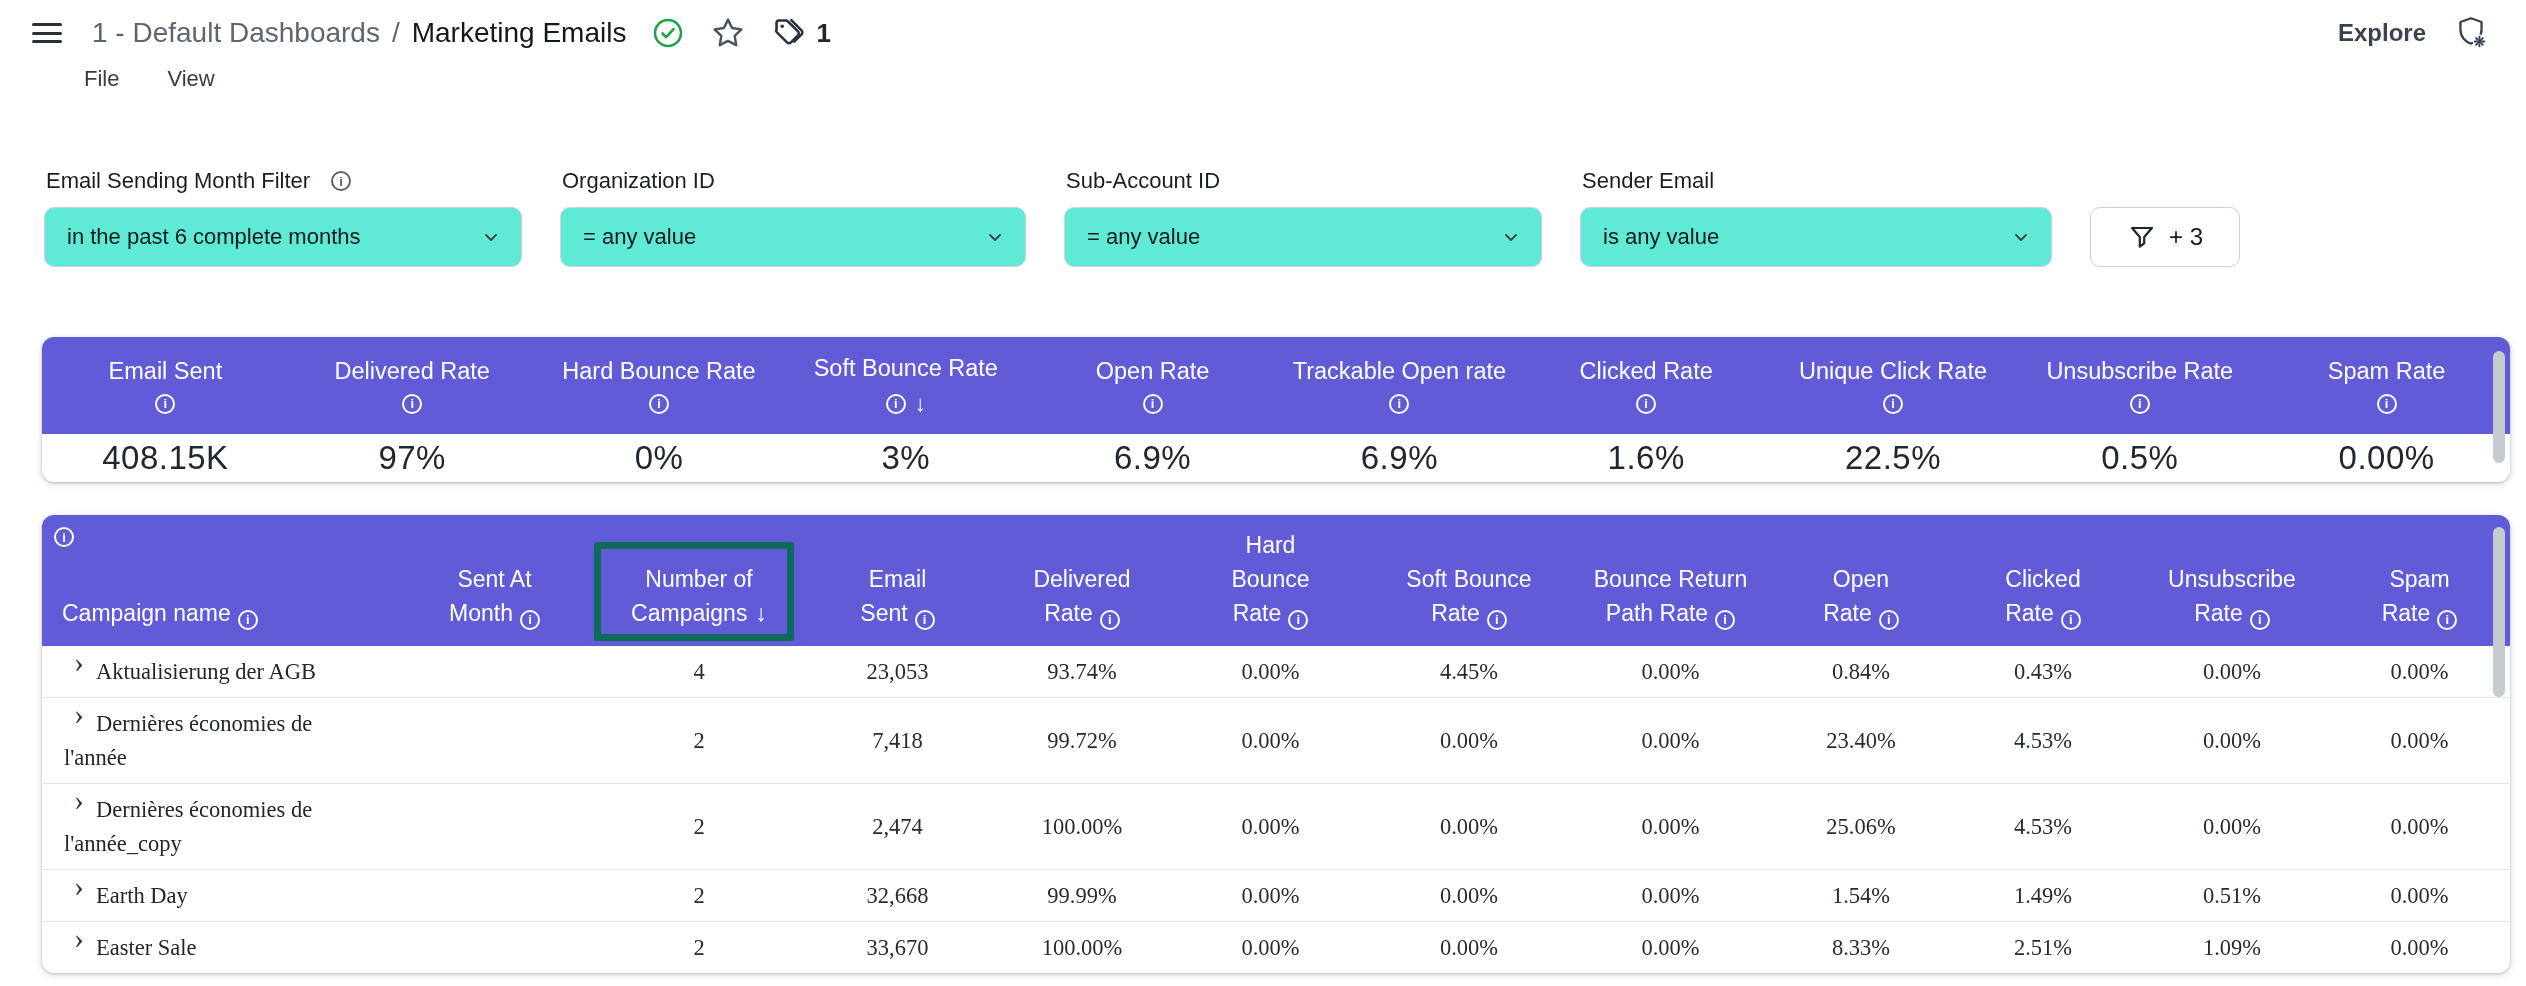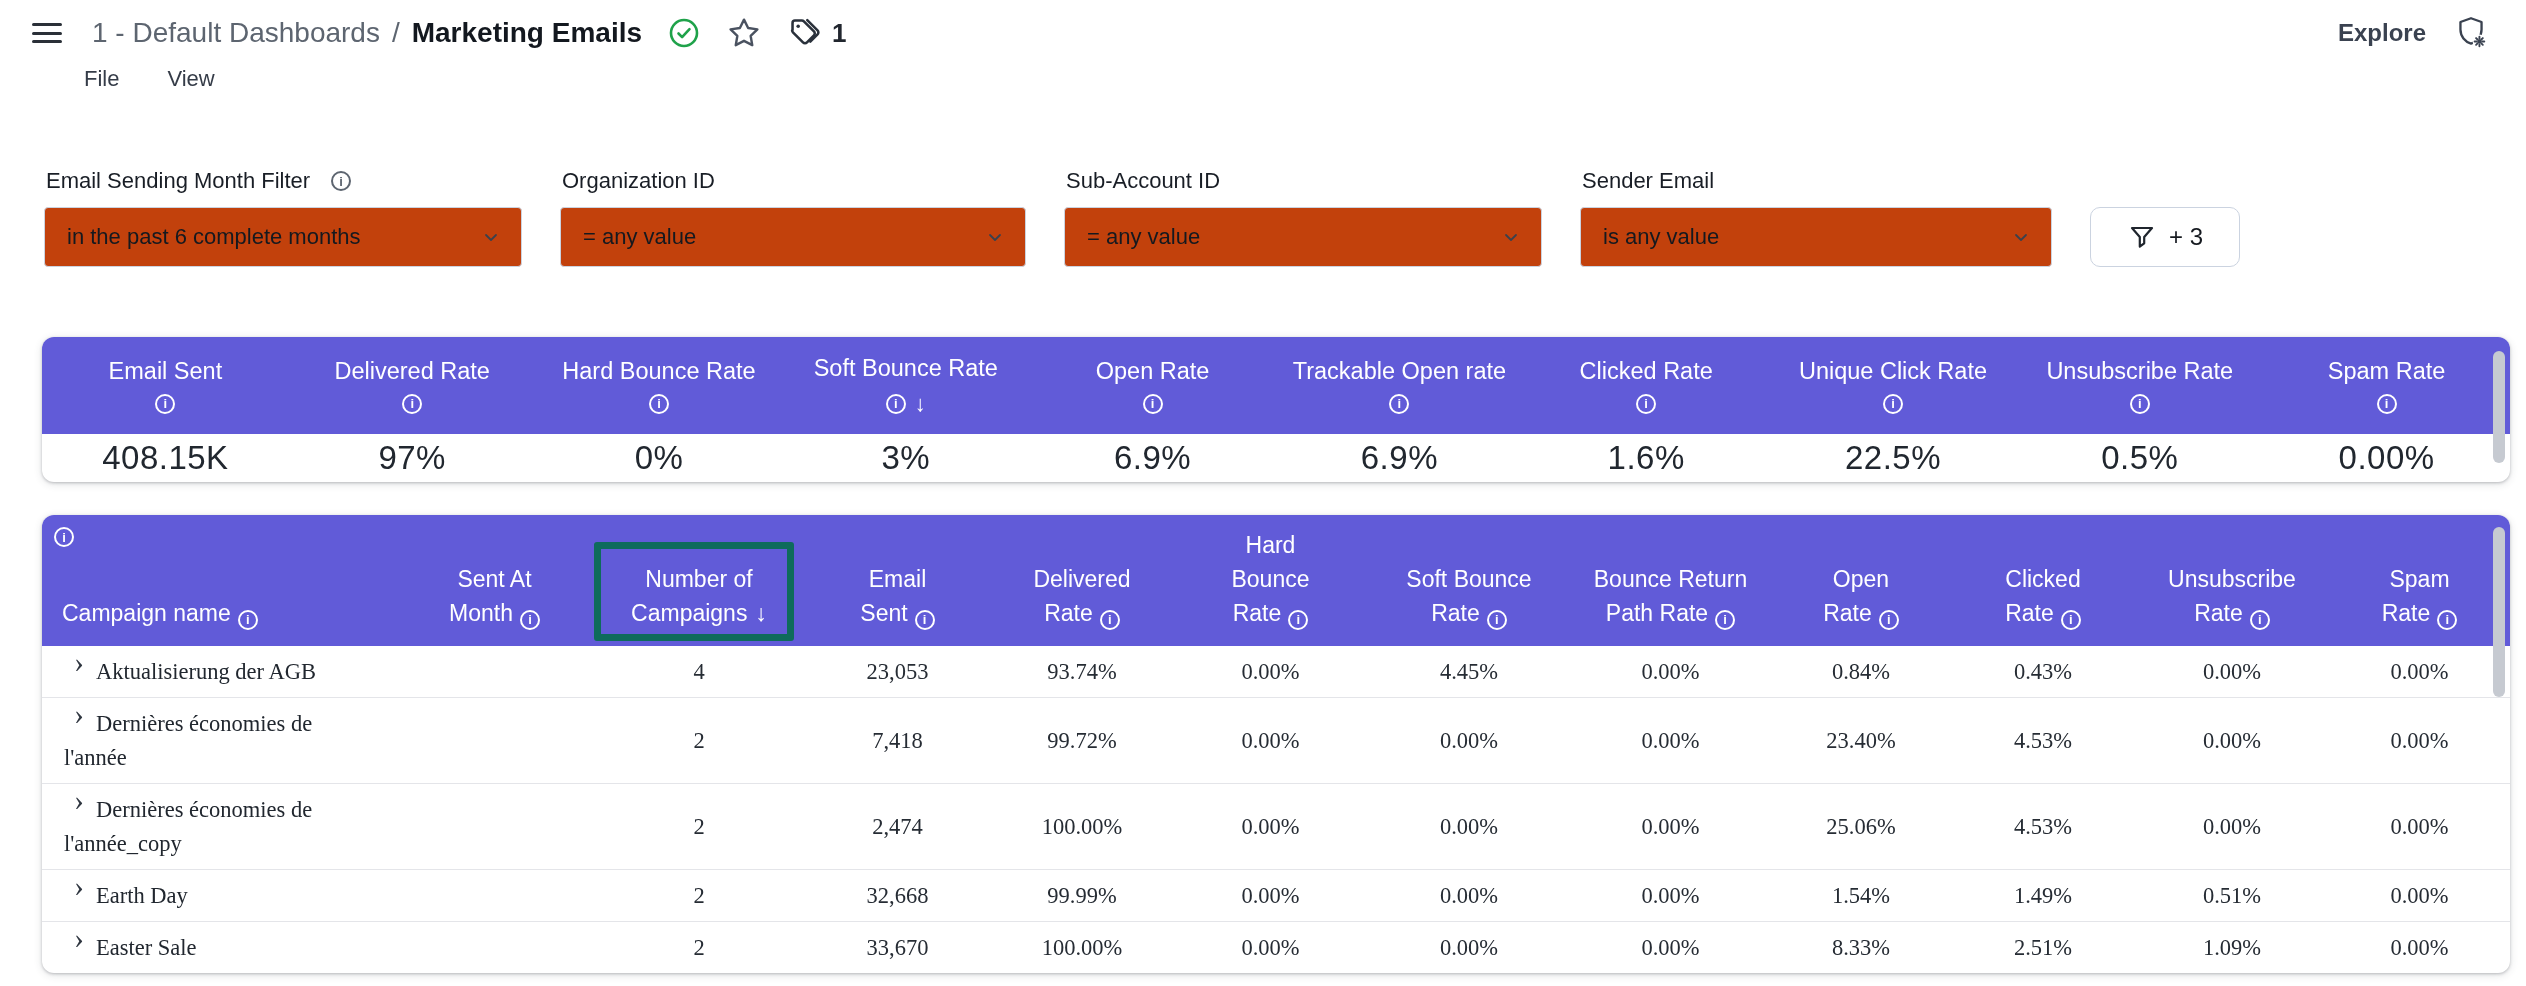--- a/index.html
+++ b/index.html
@@ -6,36 +6,36 @@
   html,body { width:2526px; height:986px; overflow:hidden; background:#ffffff;
     font-family:"Liberation Sans","DejaVu Sans",sans-serif; color:#21272F; }
 
   
   .topbar { display:flex; align-items:center; height:50px; padding:16px 22px 0 30px; }
   .hamburger { width:34px; height:24px; display:flex; flex-direction:column; justify-content:space-between; cursor:pointer; padding:2px 2px; }
   .hamburger span { display:block; height:3px; background:#2A3038; border-radius:2px; }
   .breadcrumb { margin-left:28px; font-size:28px; display:flex; align-items:baseline; white-space:nowrap; }
   .crumb-folder { color:#5D6570; font-weight:500; }
   .crumb-sep { color:#5D6570; margin:0 12px; font-weight:400; }
-  .crumb-title { color:#13181F; font-weight:700; }
+  .crumb-title { color:#13181F; font-weight:400; }
   .title-icons { display:flex; align-items:center; gap:26px; margin-left:26px; }
   .tag-group { display:flex; align-items:center; gap:10px; }
   .tag-count { font-size:26px; font-weight:600; color:#21262E; }
   .topbar-right { margin-left:auto; display:flex; align-items:center; gap:26px; padding-right:14px; }
   .explore { font-size:24px; font-weight:600; color:#3A4250; cursor:pointer; }
 
   
   .menubar { margin:16px 0 0 84px; display:flex; gap:48px; font-size:22px; color:#353C48; }
   .menubar span { cursor:pointer; }
 
   
   .filters { margin:76px 42px 0 44px; display:flex; gap:38px; align-items:flex-end; }
   .filter { display:flex; flex-direction:column; }
   .filter-label { font-size:22px; color:#191E26; margin:0 0 13px 2px; display:flex; align-items:center; gap:21px; height:26px; }
-  .filter-select { height:60px; border:1.5px solid #CBD3E0; border-radius:4px; background:#c2410c;
+  .filter-select { height:60px; border:1.5px solid #CBD3E0; border-radius:10px; background:#5eead4;
      display:flex; align-items:center; justify-content:space-between; padding:0 18px 0 22px;
      font-size:22px; color:#15191F; cursor:pointer; }
   .w1{width:478px}.w2{width:466px}.w3{width:478px}.w4{width:472px}
   .more-filters { height:60px; width:150px; border:1.5px solid #CBD3E0; border-radius:10px; background:#fff;
      display:flex; align-items:center; justify-content:center; gap:12px; font-size:24px; color:#15191F; cursor:pointer; }
 
   
   .info-i { display:inline-flex; align-items:center; justify-content:center;
      width:20px; height:20px; border:2px solid currentColor; border-radius:50%;
      font-size:13px; font-weight:700; line-height:1; flex:0 0 auto; font-style:normal; }

